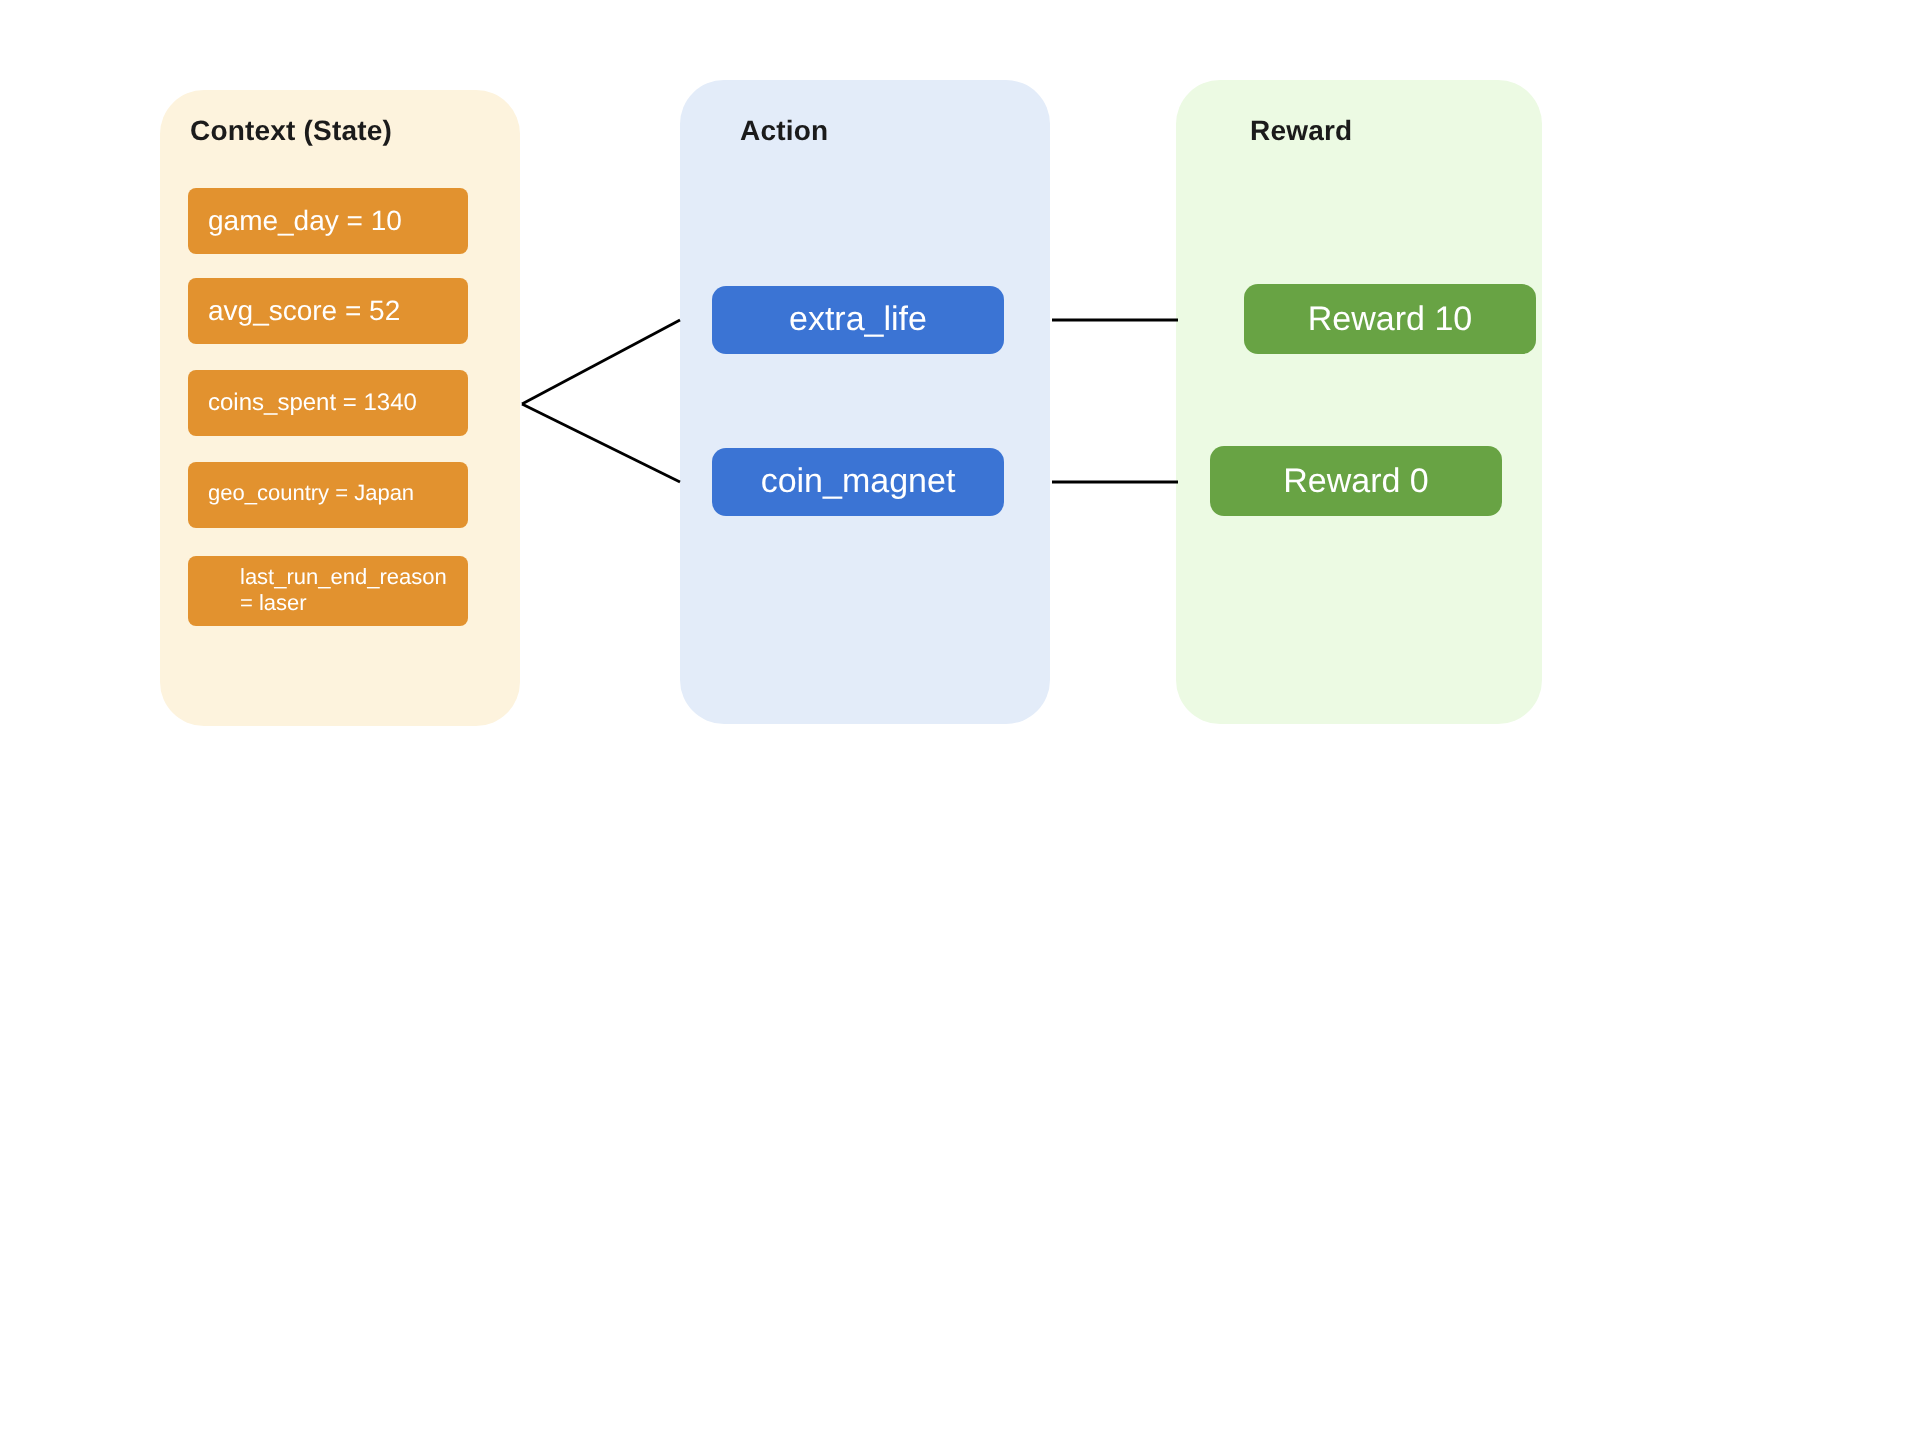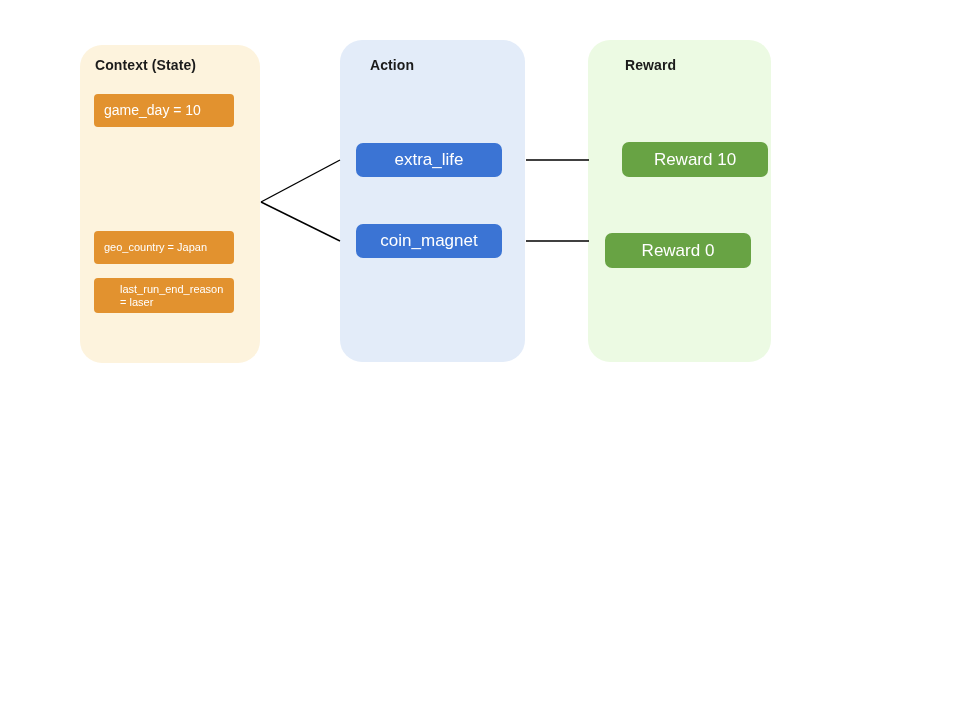--- a/index.html
+++ b/index.html
@@ -107,41 +107,43 @@
   
   .chip-reward {
     width: 146px;
     height: 35px;
     background: #68a344;
     border-radius: 7px;
     justify-content: center;
     font-size: 17px;
   }
   #rwd-0 { left: 602px; top: 142px; margin-left: 20px; }
-  #rwd-1 { left: 605px; top: 233px; }
+  #rwd-1 { left: 605px; top: 223px; }
 
   
   #connectors {
     position: absolute;
     left: 0; top: 0;
     width: 960px; height: 720px;
     pointer-events: none;
   }
 </style>
 </head>
 <body>
 
 <div id="canvas">
 
   <div class="panel" id="panel-context"></div>
   <div class="panel-title" id="title-context">Context (State)</div>
 
   <div class="chip chip-context ctx-lg" id="ctx-0">game_day = 10</div>
 
+  <div class="chip chip-context ctx-lg" id="ctx-1">avg_score = 52</div>
 
+  <div class="chip chip-context ctx-md" id="ctx-2">coins_spent = 1340</div>
 
   <div class="chip chip-context ctx-sm" id="ctx-3">geo_country = Japan</div>
 
   <div class="chip chip-context chip-two-line ctx-sm" id="ctx-4">
     <span class="line">last_run_end_reason</span>
     <span class="line">= laser</span>
   </div>
 
   <div class="panel" id="panel-action"></div>
   <div class="panel-title" id="title-action">Action</div>

